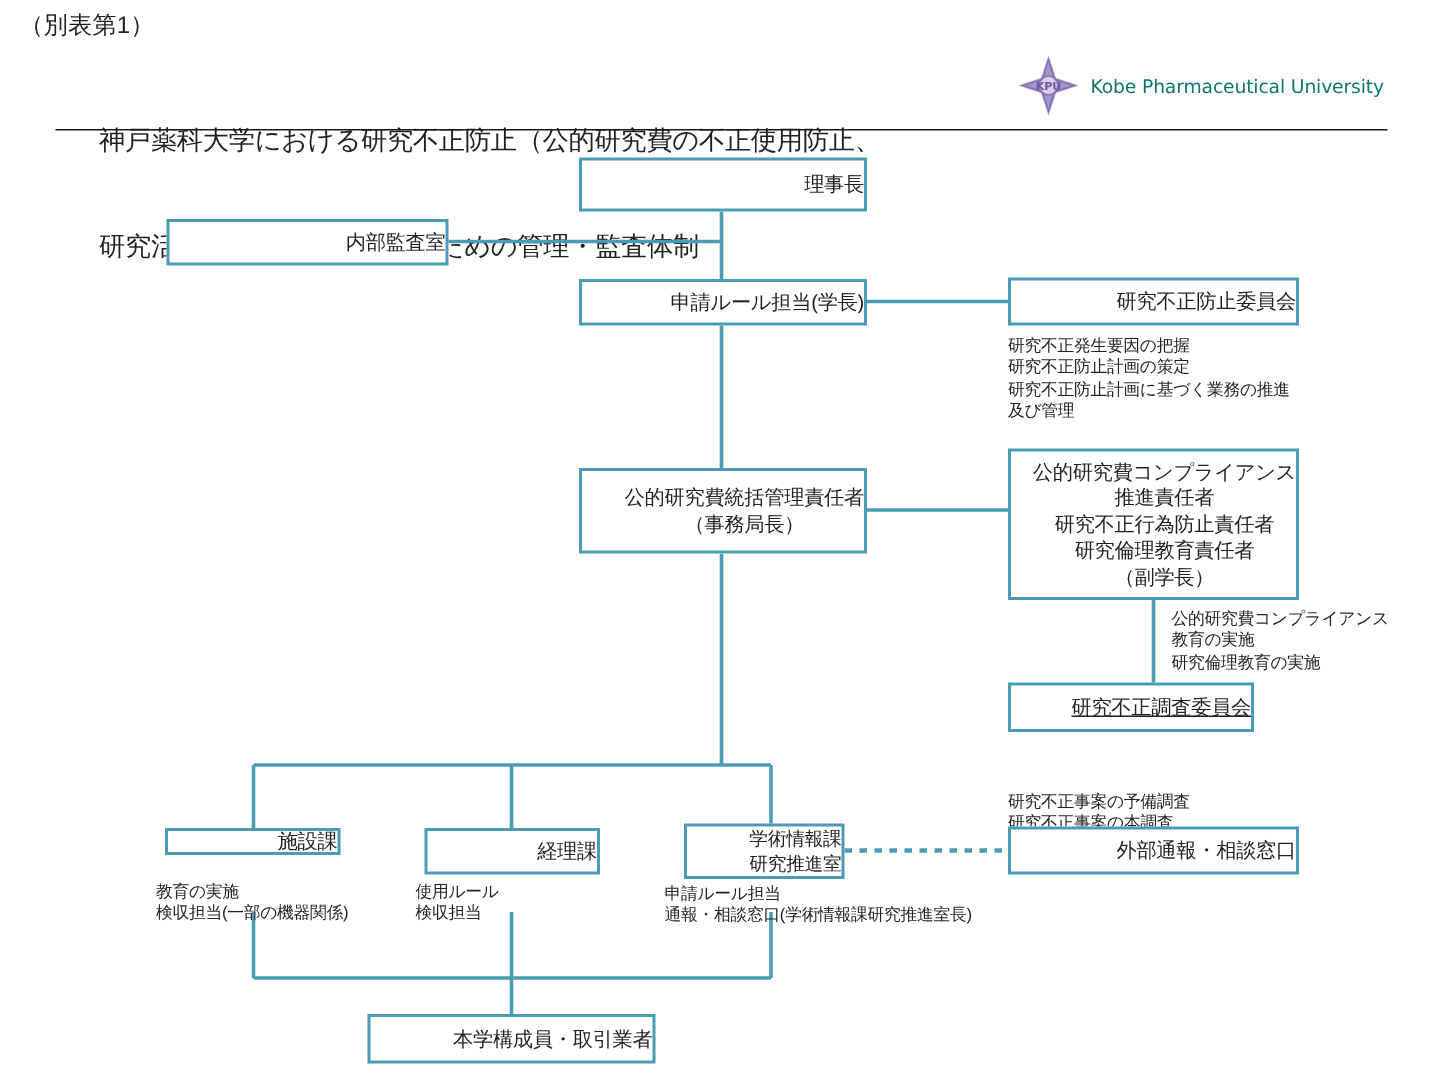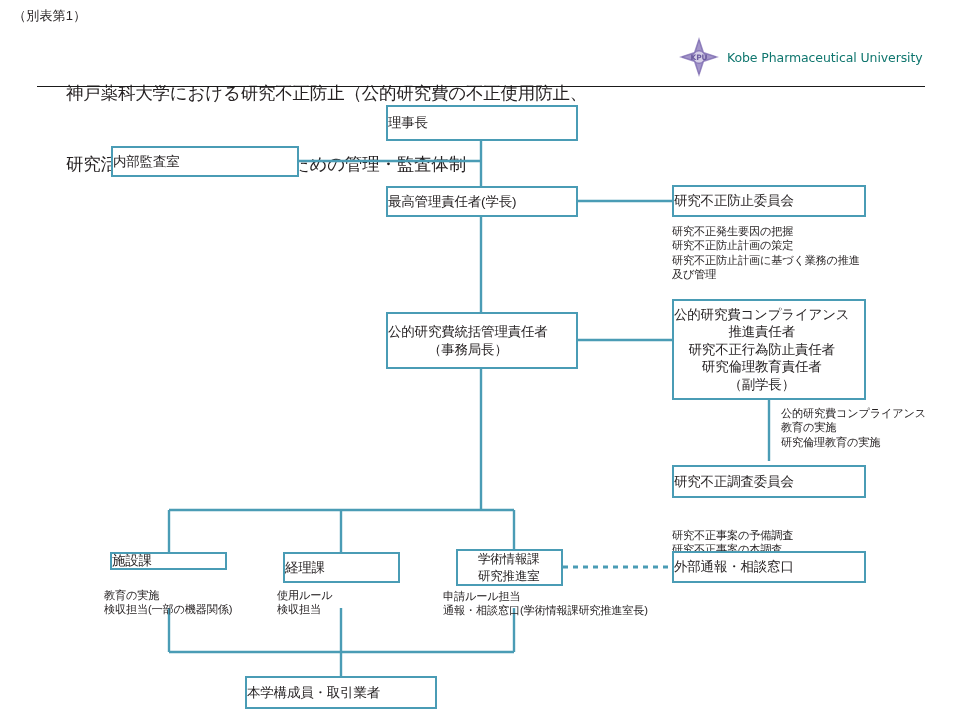--- a/index.html
+++ b/index.html
@@ -9,21 +9,21 @@
     background:#ffffff;
     font-family:"Liberation Sans","DejaVu Sans",sans-serif;
     color:#231f20;
     overflow:hidden;
     position:relative;
   }
   #page{position:relative;width:960px;height:720px;}
 
   .hdr-tag{
     position:absolute;left:13px;top:7px;
-    font-size:13px;letter-spacing:0.2px;
+    font-size:16px;letter-spacing:0.2px;
     white-space:nowrap;
   }
   .title-block{
     position:absolute;left:66px;top:35px;width:600px;
     font-size:17.5px;line-height:1.35;
     letter-spacing:-0.2px;
     white-space:pre;
   }
   .title-line{display:block;}
 
@@ -42,21 +42,21 @@
     position:absolute;left:37px;top:86px;width:888px;height:1px;
     background:#1a1a1a;
   }
 
   svg#diagram{position:absolute;left:0;top:0;width:960px;height:720px;}
 
   .nodebox{
     position:absolute;
     box-sizing:border-box;
     background:#ffffff;
-    display:flex;align-items:center;justify-content:flex-start;
+    display:flex;align-items:center;justify-content:flex-end;
     text-align:center;
     font-size:13.5px;
     line-height:1.3;
     white-space:pre-line;
     letter-spacing:-0.2px;
   }
   .note{
     position:absolute;
     font-size:11.2px;
     line-height:1.28;
@@ -135,21 +135,21 @@
 
   <div class="nodebox" style="left:386px;top:105px;width:192px;height:36px;border:2.4px solid #4a9cb5;">
     <span>理事長</span>
   </div>
 
   <div class="nodebox" style="left:111px;top:146px;width:188px;height:31px;border:2.4px solid #4a9cb5;">
     <span>内部監査室</span>
   </div>
 
   <div class="nodebox" style="left:386px;top:186px;width:192px;height:31px;border:2.4px solid #4a9cb5;">
-    <span>最高管理責任者(学長)</span>
+    <span>申請ルール担当(学長)</span>
   </div>
 
   <div class="nodebox" style="left:672px;top:185px;width:194px;height:32px;border:2.4px solid #4a9cb5;">
     <span>研究不正防止委員会</span>
   </div>
 
   <div class="note" style="left:672px;top:224px;width:250px;">研究不正発生要因の把握
 研究不正防止計画の策定
 研究不正防止計画に基づく業務の推進
 及び管理</div>
@@ -164,21 +164,21 @@
 推進責任者
 研究不正行為防止責任者
 研究倫理教育責任者
 （副学長）</span>
   </div>
 
   <div class="note" style="left:781px;top:406px;width:185px;">公的研究費コンプライアンス
 教育の実施
 研究倫理教育の実施</div>
 
-  <div class="nodebox" style="left:672px;top:465px;width:194px;height:33px;border:2.4px solid #4a9cb5;">
+  <div class="nodebox" style="left:672px;top:455px;width:164px;height:33px;border:2.4px solid #4a9cb5;text-decoration:underline;">
     <span>研究不正調査委員会</span>
   </div>
 
   <div class="note" style="left:672px;top:500px;width:250px;margin-top:28px;">研究不正事案の予備調査
 研究不正事案の本調査</div>
 
   <div class="nodebox" style="left:110px;top:552px;width:117px;height:18px;border:2.4px solid #4a9cb5;">
     <span>施設課</span>
   </div>
   <div class="note" style="left:104px;top:588px;width:185px;">教育の実施

